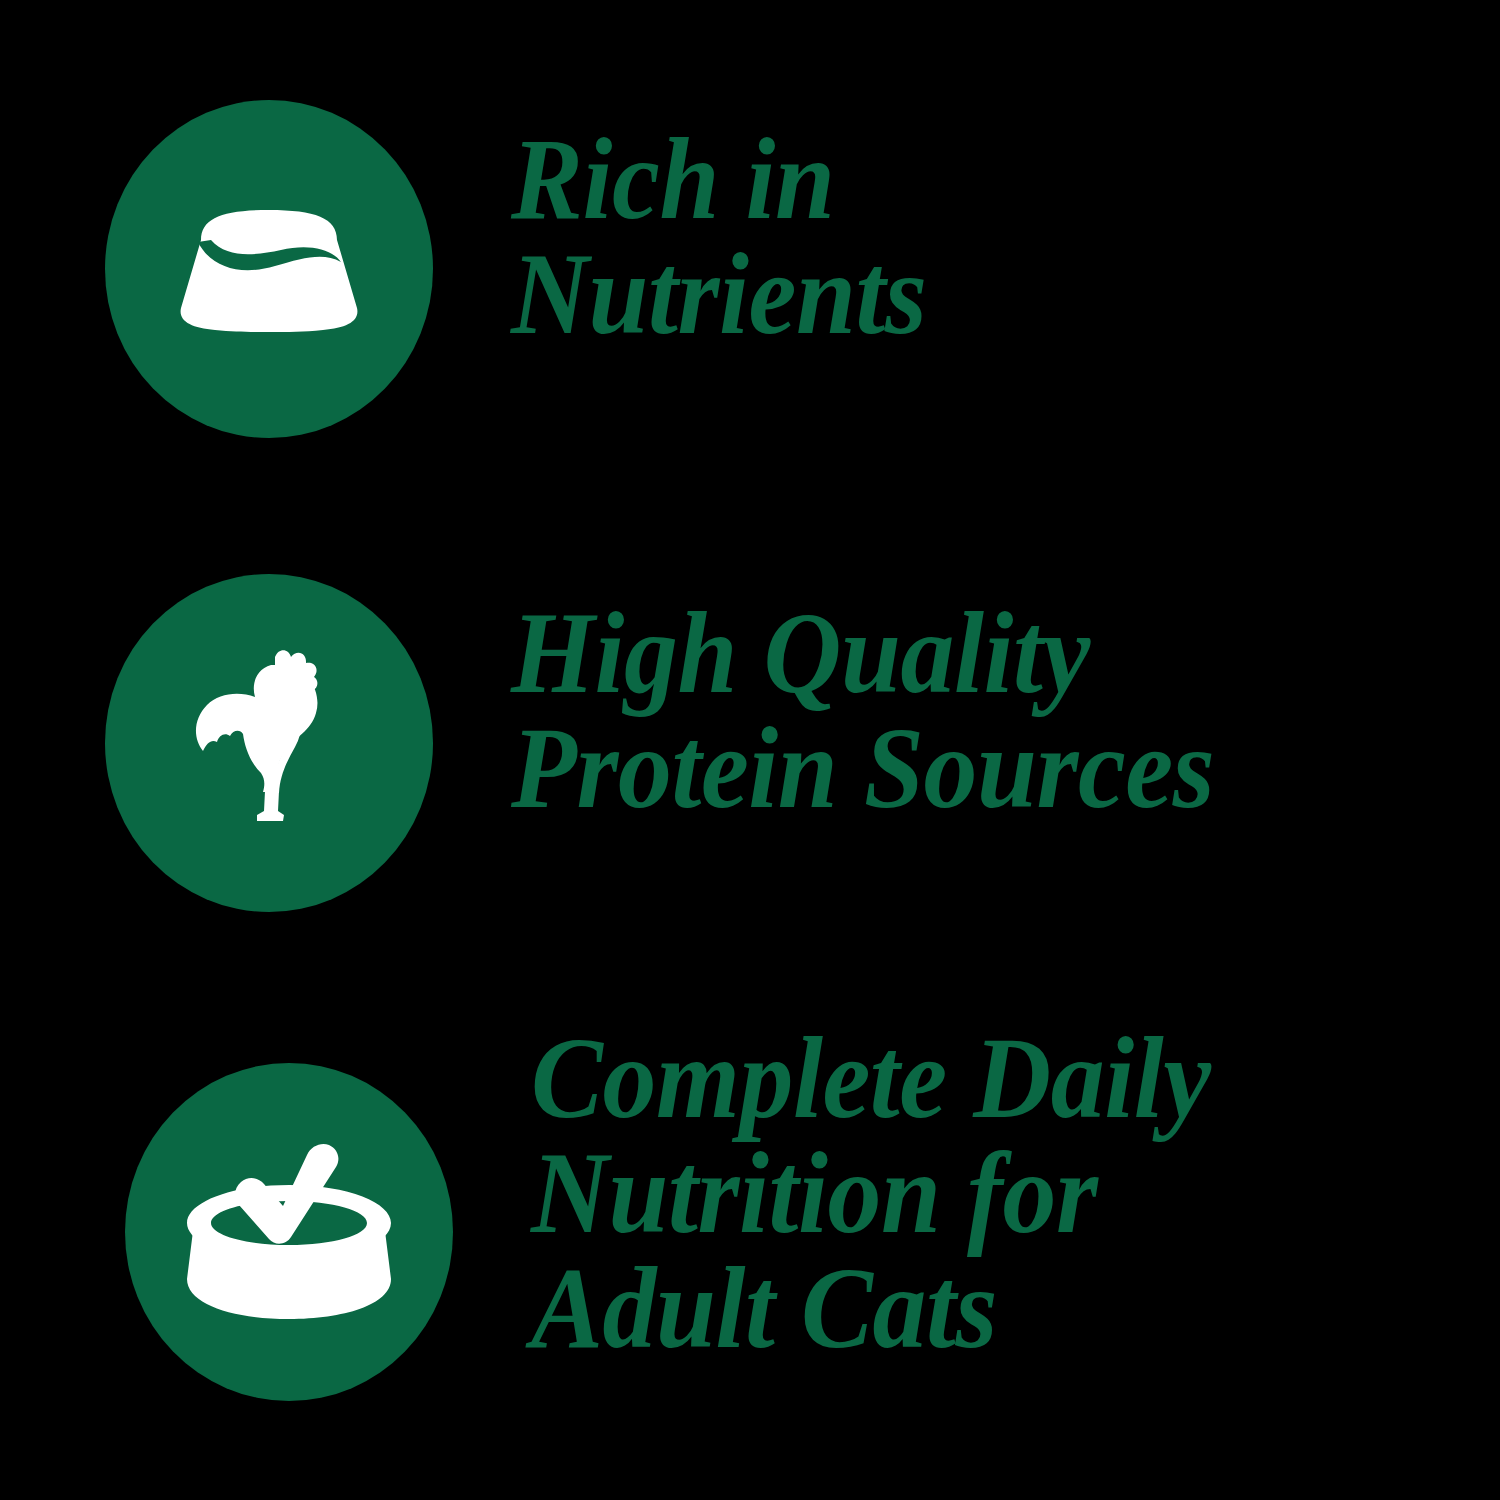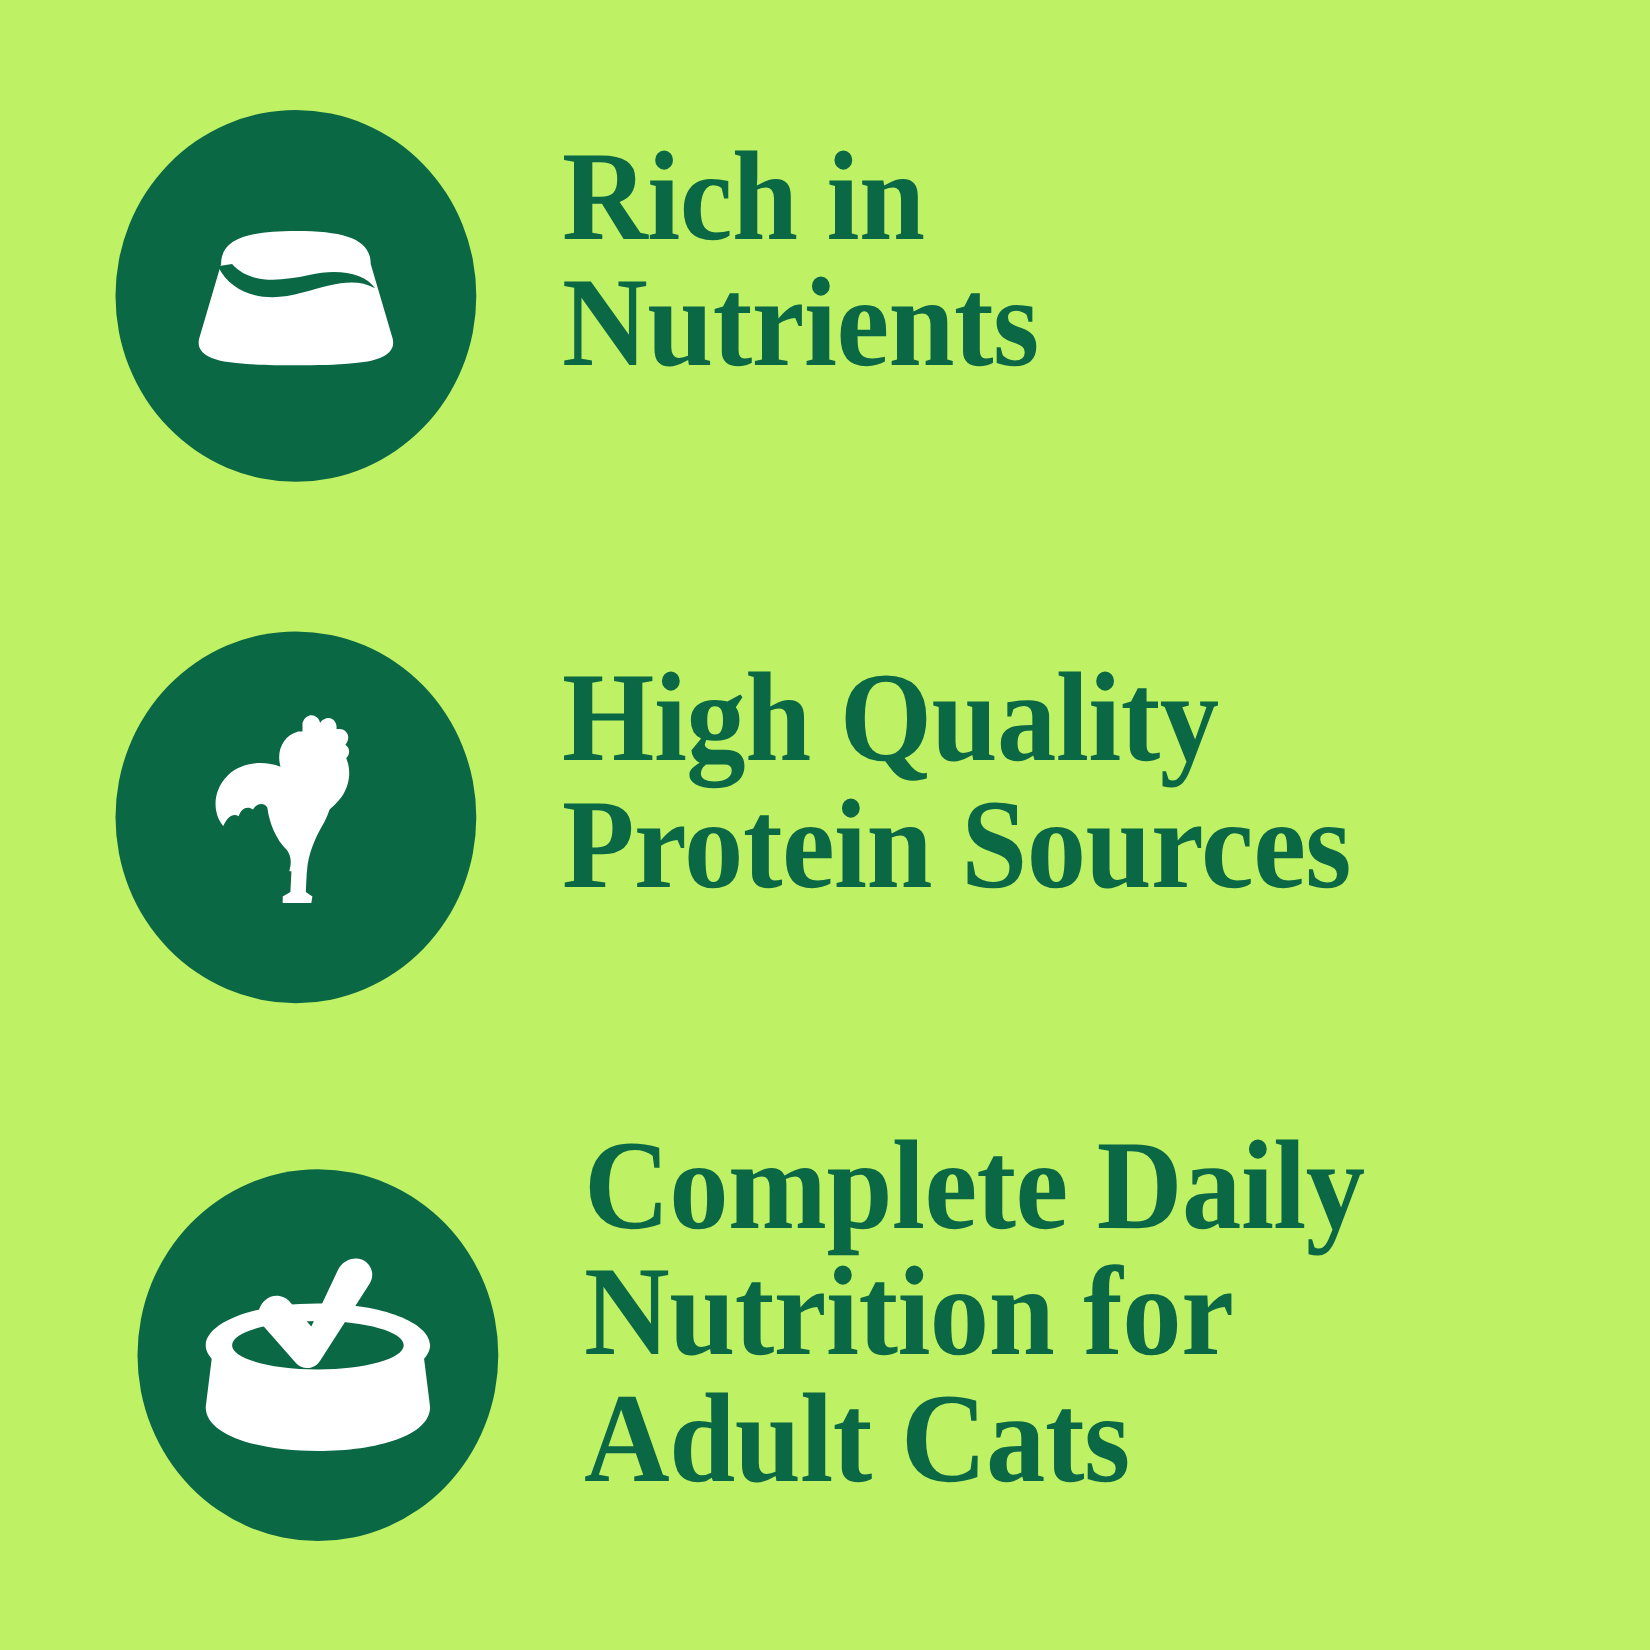--- a/index.html
+++ b/index.html
@@ -69,21 +69,21 @@
     white-space: pre-line;
   }
 
   #row-0 .benefit-text { top: 22px; }
   #row-1 .benefit-text { top: 22px; }
   #row-2 .benefit-text { top: -42px; }
 </style>
 </head>
 <body>
 
-<div class="board" style="background: #bef264;">
+<div class="board" style="background: #000000; font-style: italic;">
 
   <div class="benefit-row" id="row-0">
     <div class="icon-badge" style="background: rgb(10, 104, 68);">
       <span>
         <svg width="196" height="130" viewBox="0 0 196 130" aria-hidden="true">
           <path fill="#ffffff" d="M30 36 C30 14 52 6 98 6 C144 6 166 14 166 36
                    L186 104 C189 117 176 124 152 126
                    C132 128 118 128 98 128 C78 128 64 128 44 126
                    C20 124 7 117 10 104 Z"></path>
           <path fill="#0a6844" d="M27 38 C40 64 70 72 104 62 C132 54 152 48 170 58

